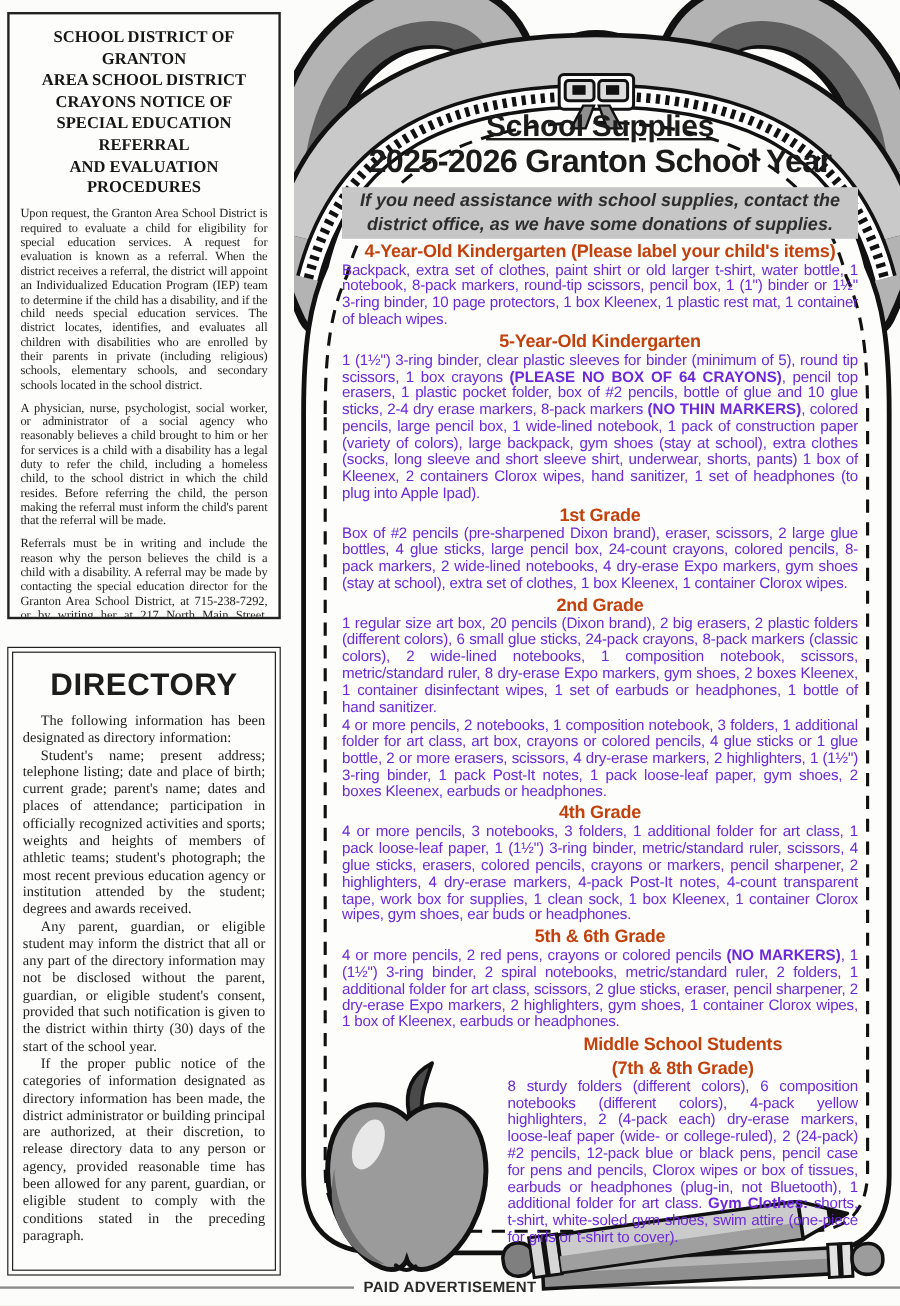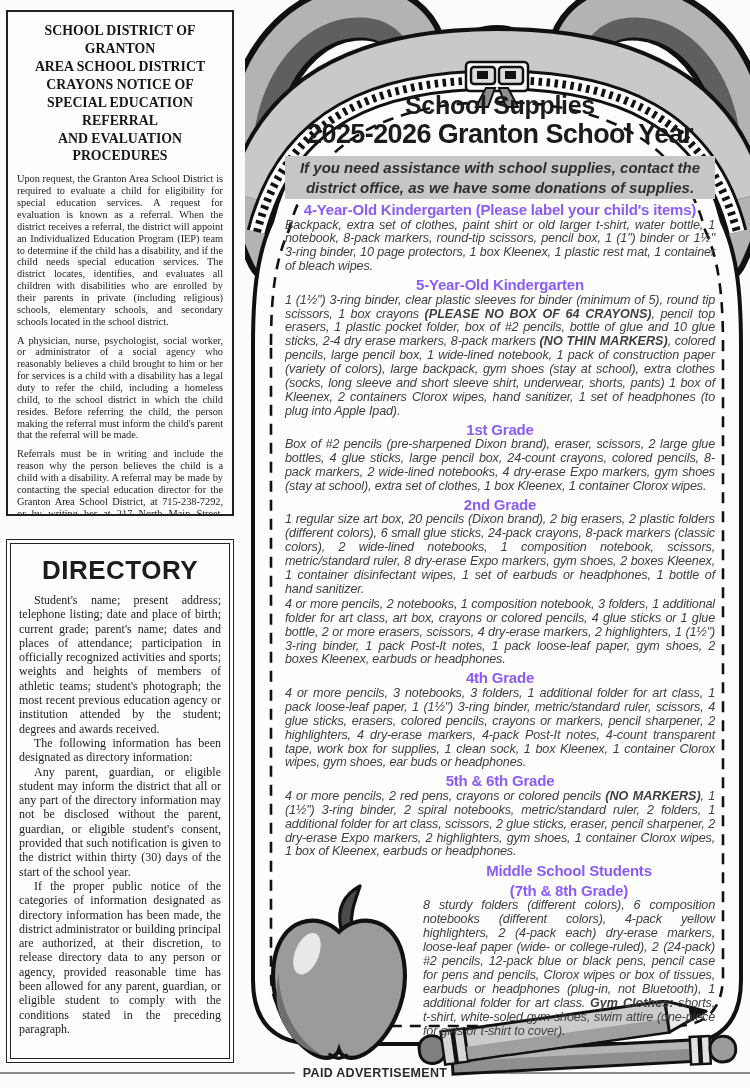--- a/index.html
+++ b/index.html
@@ -39,34 +39,34 @@
   .directory-inner p {
     font-family:"Liberation Serif", serif; font-size:12px; line-height:14.3px;
     text-align:justify; text-indent:15px; margin:0; color:#1c1c1c;
   }
 
   
   .right-col { position:absolute; left:245px; top:0; width:505px; height:1070px; }
   .backpack { position:absolute; left:0; top:0; width:505px; height:1070px; z-index:0; }
   .supplies-content { position:relative; z-index:2; padding:92px 35px 0 40px; }
   .supplies-title { text-align:center; font-weight:bold; color:#1b1b1b; }
-  .supplies-title .t1 { display:block; font-size:25px; line-height:27px; letter-spacing:-0.3px; }
+  .supplies-title .t1 { display:block; font-size:25px; line-height:27px; letter-spacing:-0.3px;text-decoration:underline; }
   .supplies-title .t3 { display:block; font-size:27px; line-height:31px; letter-spacing:-0.6px; }
   .banner {
     width:436px; max-width:100%; margin:6px auto 3px; padding:2px 6px;
     box-sizing:border-box; background:#c6c6c6; color:#2e2e2e;
     font-weight:bold; font-size:15px; line-height:19.5px; text-align:center;font-style:italic;
   }
   .grade-heading {
     text-align:center; font-weight:bold; font-size:15px; line-height:16.5px;
-    margin-top:3px; letter-spacing:-0.2px; color:#8b5cf6;
+    margin-top:3px; letter-spacing:-0.2px; color:#c2410c;
   }
   .supply-list {
     margin:0 0 1px; text-align:justify; font-size:12.6px; line-height:13.9px;
-    letter-spacing:-0.15px; color:#404040;font-style:italic;
+    letter-spacing:-0.15px; color:#6d28d9;
   }
   .supply-list b { letter-spacing:0; }
   #middle-school { margin-top:4px; }
   .apple-wrap { float:left; width:148px; height:194px; margin:12px 10px 2px -20px; }
   .apple-wrap svg { width:100%; height:100%; }
   .pencils { position:absolute; left:168px; top:1000px; width:325px; height:92px; z-index:1; }
 
   
   .footer { position:absolute; left:0; top:1066px; width:750px; display:flex; align-items:center; gap:8px; }
   .footer .rule { flex:1 1 auto; height:1.5px; background:#8b8b8b; }
@@ -89,22 +89,22 @@
       <p>Upon request, the Granton Area School District is required to evaluate a child for eligibility for special education services.  A request for evaluation is known as a referral. When the district receives a referral, the district will appoint an Individualized Education Program (IEP) team to determine if the child has a disability, and if the child needs special education services. The district locates, identifies, and evaluates all children with disabilities who are enrolled by their parents in private (including religious) schools, elementary schools, and secondary schools located in the school district.</p>
       <p>A physician, nurse, psychologist, social worker, or administrator of a social agency who reasonably believes a child brought to him or her for services is a child with a disability has a legal duty to refer the child, including a homeless child, to the school district in which the child resides.  Before referring the child, the person making the referral must inform the child's parent that the referral will be made.</p>
       <p>Referrals must be in writing and include the reason why the person believes the child is a child with a disability.  A referral may be made by contacting the special education director for the Granton Area School District, at 715-238-7292, or by writing her at 217 North Main Street, Granton, WI 54436.</p>
     </section>
 
     <section class="directory-box">
       <div class="directory-inner">
         <div class="directory-title">
           <span>DIRECTORY</span><br>
         </div>
+        <p>The following information has been designated as directory information:</p>
         <p>Student's name; present address; telephone listing; date and place of birth; current grade; parent's name; dates and places of attendance; participation in officially recognized activities and sports; weights and heights of members of athletic teams; student's photograph; the most recent previous education agency or institution attended by the student; degrees and awards received.</p>
-        <p>The following information has been designated as directory information:</p>
         <p>Any parent, guardian, or eligible student may inform the district that all or any part of the directory information may not be disclosed without the parent, guardian, or eligible student's consent, provided that such notification is given to the district within thirty (30) days of the start of the school year.</p>
         <p>If the proper public notice of the categories of information designated as directory information has been made, the district administrator or building principal are authorized, at their discretion, to release directory data to any person or agency, provided reasonable time has been allowed for any parent, guardian, or eligible student to comply with the conditions stated in the preceding paragraph.</p>
       </div>
     </section>
   </div>
 
   <div class="right-col">
 
     <svg class="backpack" viewBox="0 0 505 1070" aria-hidden="true">
 

